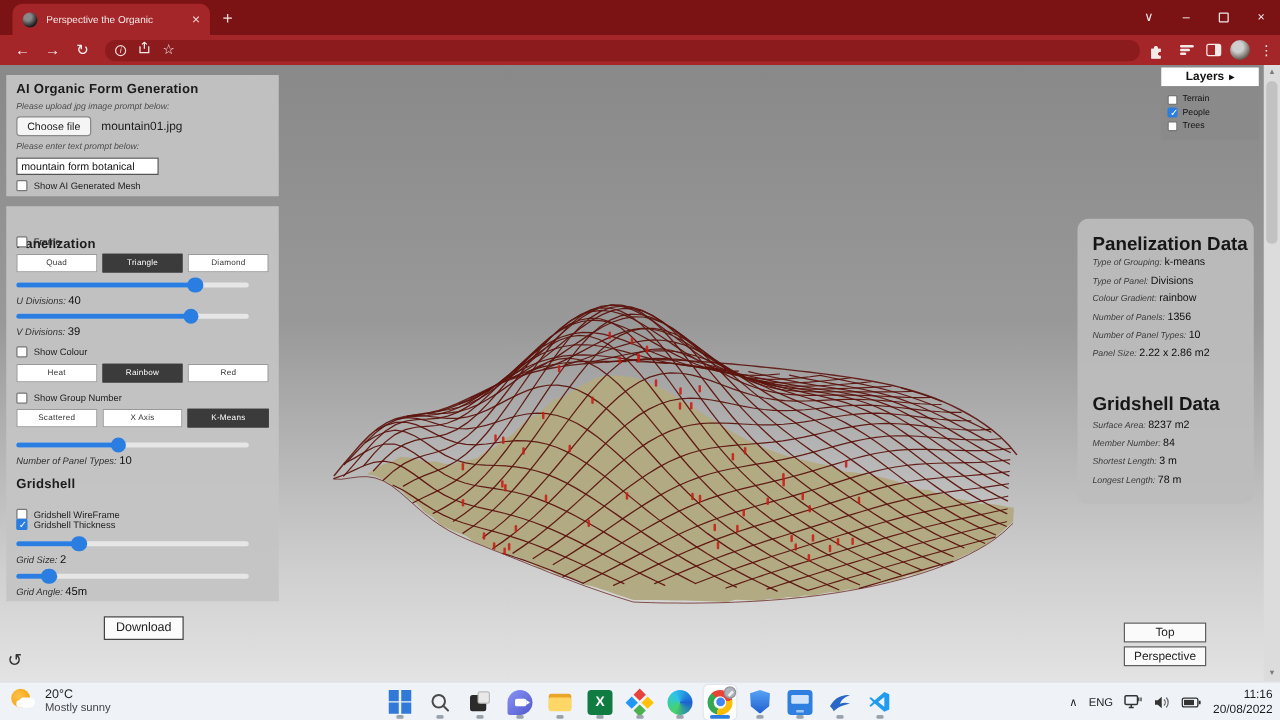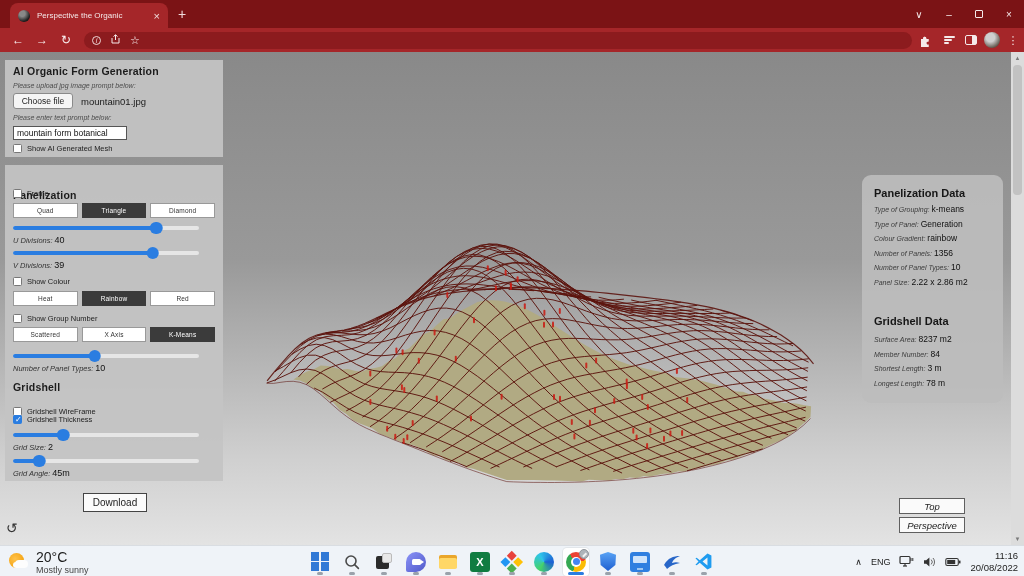--- a/index.html
+++ b/index.html
@@ -60,39 +60,39 @@
   
   #layers { position:absolute; left:929px; top:2px; width:78px; }
   #layers-header { height:15px; background:#fff; display:flex; align-items:center; justify-content:center; gap:4px; font-size:9.5px; font-weight:bold; color:#111; }
   #layers-arrow { font-size:8px; }
   #layers-body { background:rgba(138,138,138,0.95); padding:4px 5px 5px; }
   .lrow { display:flex; align-items:center; gap:4px; font-size:7px; color:#111; margin:2.5px 0; }
   .lrow .cb { width:8px; height:8px; }
 
   
   #data-panel { position:absolute; left:862px; top:123px; width:141px; height:228px; background:rgba(188,188,188,0.93); border-radius:9px; }
-  .dtitle { position:absolute; left:12px; font-size:11px; font-weight:bold; color:#161616; }
+  .dtitle { position:absolute; left:12px; font-size:15px; font-weight:bold; color:#161616; }
   .drow { position:absolute; left:12px; font-size:7px; font-style:italic; color:#3c3c3c; white-space:nowrap; }
   .drow .val { font-style:normal; font-size:8.5px; color:#101010; margin-left:2px; }
 
-  .viewbtn { position:absolute; left:899px; width:66px; height:16px; background:#fafafa; border:1px solid #5f5f5f; font-size:9.5px; color:#222; display:flex; align-items:center; justify-content:center;font-style:italic; }
+  .viewbtn { position:absolute; left:899px; width:66px; height:16px; background:#fafafa; border:1px solid #5f5f5f; font-size:9.5px; color:#222; display:flex; align-items:center; justify-content:center; }
   #undo-icon { position:absolute; left:6px; top:468px; font-size:14px; color:#333; }
 
   
   #pg-scroll { position:absolute; right:0; top:0; width:13px; height:493px; background:#dcdcdc; }
   #pg-scroll .arrow { position:absolute; left:0; width:13px; height:12px; color:#7a7a7a; font-size:6px; text-align:center; line-height:12px; }
   #pg-thumb { position:absolute; left:2px; top:13px; width:9px; height:130px; background:#c2c2c2; border-radius:4px; }
 
   
   #taskbar { position:absolute; left:0; top:545px; width:1024px; height:31px; background:#eff3f8; border-top:1px solid #d9dde2; }
   #weather { position:absolute; left:8px; top:3px; display:flex; align-items:center; gap:6px; }
   #weather-icon { position:relative; width:22px; height:22px; }
   #weather-sun { position:absolute; left:1px; top:2px; width:15px; height:15px; border-radius:50%; background:radial-gradient(circle at 40% 40%, #ffc24b, #f19а00); background:radial-gradient(circle at 40% 40%, #ffc24b, #f19a00); }
   #weather-cloud { position:absolute; left:7px; top:9px; width:13px; height:8px; background:#fdfdfd; border-radius:6px; box-shadow:-3px 1px 0 -1px #fdfdfd; }
-  #weather-temp { font-size:14px; color:#1c1c1c; }
+  #weather-temp { font-size:10px; color:#1c1c1c; }
   #weather-cond { font-size:9px; color:#454545; }
   #tb-center { position:absolute; left:0; right:0; top:0; height:31px; display:flex; align-items:center; justify-content:center; gap:6px; }
   .tbslot { position:relative; width:26px; height:28px; display:flex; align-items:center; justify-content:center; }
   .tbslot::after { content:""; position:absolute; bottom:1px; left:50%; transform:translateX(-50%); width:6px; height:2.5px; border-radius:2px; background:#9aa2ab; }
   .tbslot.active { background:#ffffff; border-radius:4px; box-shadow:0 0 0 1px #e2e6ea; }
   .tbslot.active::after { width:16px; background:var(--blue); }
   .ticon { width:20px; height:20px; position:relative; }
   #ic-start { display:grid; grid-template-columns:8.5px 8.5px; grid-template-rows:8.5px 8.5px; gap:1.5px; width:auto; height:auto; }
   #ic-start span { background:#3179d6; }
   .folder-back { position:absolute; left:1px; top:3px; width:18px; height:13px; background:#eaa62b; border-radius:2px; }
@@ -323,25 +323,45 @@
       <div class="slider" style="top:289px;">
         <div class="track"></div>
           <div class="fillbar" style="width: 14%;"></div>
           <div class="thumb" style="left: 14%;"></div>
       </div>
       <div class="slabel" style="top:303px;"><span>Grid Angle:</span><span class="val">45m</span></div>
     </div>
 
     <div id="download-btn">Download</div>
 
+    <div id="layers">
+      <div id="layers-header">
+        <span>Layers</span>
+        <span id="layers-arrow">▸</span>
+      </div>
+      <div id="layers-body">
+        <div class="lrow">
+          <span class="cb"></span>
+          <span>Terrain</span>
+        </div>
+        <div class="lrow">
+          <span class="cb on"></span>
+          <span>People</span>
+        </div>
+        <div class="lrow">
+          <span class="cb"></span>
+          <span>Trees</span>
+        </div>
+      </div>
+    </div>
 
     <div id="data-panel">
       <div class="dtitle" style="top:12px;">Panelization Data</div>
       <div class="drow" style="top:29px;"><span>Type of Grouping:</span><span class="val">k-means</span></div>
-      <div class="drow" style="top:43.5px;"><span>Type of Panel:</span><span class="val">Generation</span></div>
+      <div class="drow" style="top:43.5px;"><span>Type of Panel:</span><span class="val">Divisions</span></div>
       <div class="drow" style="top:58px;"><span>Colour Gradient:</span><span class="val">rainbow</span></div>
       <div class="drow" style="top:72.5px;"><span>Number of Panels:</span><span class="val">1356</span></div>
       <div class="drow" style="top:87px;"><span>Number of Panel Types:</span><span class="val">10</span></div>
       <div class="drow" style="top:101.5px;"><span>Panel Size:</span><span class="val">2.22 x 2.86 m2</span></div>
       <div class="dtitle" style="top:140px;">Gridshell Data</div>
       <div class="drow" style="top:159px;"><span>Surface Area:</span><span class="val">8237 m2</span></div>
       <div class="drow" style="top:173.5px;"><span>Member Number:</span><span class="val">84</span></div>
       <div class="drow" style="top:188px;"><span>Shortest Length:</span><span class="val">3 m</span></div>
       <div class="drow" style="top:202.5px;"><span>Longest Length:</span><span class="val">78 m</span></div>
     </div>

